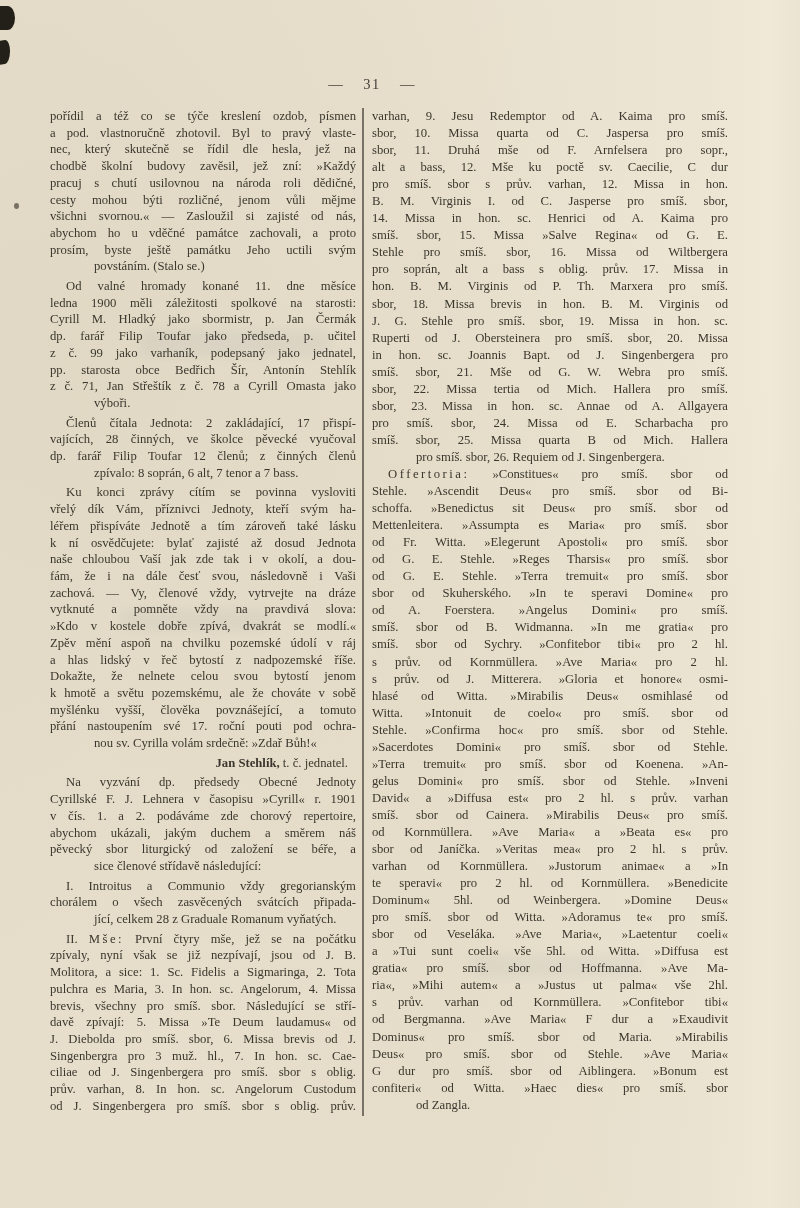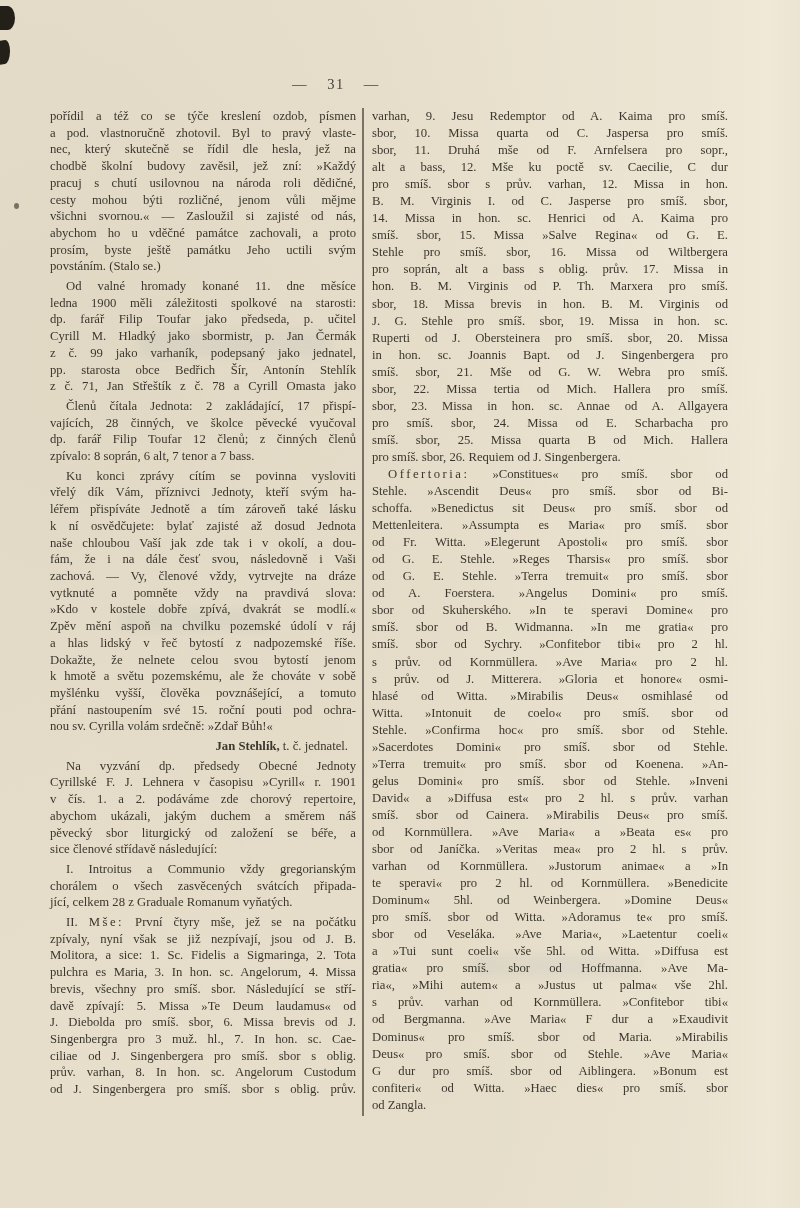--- a/index.html
+++ b/index.html
@@ -19,21 +19,21 @@
   }
   .ghost {
     position: absolute;
     background: rgba(110,125,150,0.07);
     filter: blur(5px);
     border-radius: 8px;
   }
   #page-number {
     position: absolute;
     top: 76px; left: 292px; width: 160px;
-    text-align: left;
+    text-align: center;
     font-size: 14.5px;
     letter-spacing: 1.5px;
     word-spacing: 14px;
     color: #45413a;
   }
   #divider {
     position: absolute;
     left: 362px; top: 108px;
     width: 2px; height: 1008px;
     background: #5d574e;
@@ -46,21 +46,21 @@
   #col-left  .para + .para { margin-top: 3px; }
   .line {
     font-size: 12.7px;
     text-align: justify;
     text-align-last: justify;
     color: #3b372e;
   }
   #col-left  .line { line-height: 16.7px; }
   #col-right .line { line-height: 17.05px; }
   .para.indent .line:first-child { text-indent: 16px; }
-  .line.al-l { text-align: left;  text-align-last: left; }
+  .line.al-l { text-align: left;  text-align-last: left; margin-left: 44px; }
   .line.al-r { text-align: left; text-align-last: right; padding-right: 8px; }
   .b  { font-weight: bold; }
   .ls { letter-spacing: 2.5px; }
   .corner-mark {
     position: absolute;
     background: #232019;
     border-radius: 0 60% 60% 0;
   }
   #corner-mark-1 { left: 0; top: 6px;  width: 15px; height: 24px; }
   #corner-mark-2 { left: 0; top: 40px; width: 10px; height: 24px; transform: skewY(-8deg); }
@@ -91,25 +91,26 @@
         <div class="line"><span>pracuj s chutí usilovnou na národa roli dědičné,</span></div>
         <div class="line"><span>cesty mohou býti rozličné, jenom vůli mějme</span></div>
         <div class="line"><span>všichni svornou.« — Zasloužil si zajisté od nás,</span></div>
         <div class="line"><span>abychom ho u vděčné památce zachovali, a proto</span></div>
         <div class="line"><span>prosím, byste ještě památku Jeho uctili svým</span></div>
         <div class="line al-l"><span>povstáním. (Stalo se.)</span></div>
       </div>
       <div class="para indent">
         <div class="line"><span>Od valné hromady konané 11. dne měsíce</span></div>
         <div class="line"><span>ledna 1900 měli záležitosti spolkové na starosti:</span></div>
+        <div class="line"><span>Cyrill M. Hladký jako sbormistr, p. Jan Čermák</span></div>
         <div class="line"><span>dp. farář Filip Toufar jako předseda, p. učitel</span></div>
-        <div class="line"><span>Cyrill M. Hladký jako sbormistr, p. Jan Čermák</span></div>
         <div class="line"><span>z č. 99 jako varhaník, podepsaný jako jednatel,</span></div>
         <div class="line"><span>pp. starosta obce Bedřich Šír, Antonín Stehlík</span></div>
         <div class="line"><span>z č. 71, Jan Střeštík z č. 78 a Cyrill Omasta jako</span></div>
+        <div class="line al-l"><span>výboři.</span></div>
       </div>
       <div class="para indent">
         <div class="line"><span>Členů čítala Jednota: 2 zakládající, 17 přispí-</span></div>
         <div class="line"><span>vajících, 28 činných, ve školce pěvecké vyučoval</span></div>
         <div class="line"><span>dp. farář Filip Toufar 12 členů; z činných členů</span></div>
         <div class="line al-l"><span>zpívalo: 8 soprán, 6 alt, 7 tenor a 7 bass.</span></div>
       </div>
       <div class="para indent">
         <div class="line"><span>Ku konci zprávy cítím se povinna vysloviti</span></div>
         <div class="line"><span>vřelý dík Vám, příznivci Jednoty, kteří svým ha-</span></div>
@@ -118,21 +119,21 @@
         <div class="line"><span>naše chloubou Vaší jak zde tak i v okolí, a dou-</span></div>
         <div class="line"><span>fám, že i na dále česť svou, následovně i Vaši</span></div>
         <div class="line"><span>zachová. — Vy, členové vždy, vytrvejte na dráze</span></div>
         <div class="line"><span>vytknuté a pomněte vždy na pravdivá slova:</span></div>
         <div class="line"><span>»Kdo v kostele dobře zpívá, dvakrát se modlí.«</span></div>
         <div class="line"><span>Zpěv mění aspoň na chvilku pozemské údolí v ráj</span></div>
         <div class="line"><span>a hlas lidský v řeč bytostí z nadpozemské říše.</span></div>
         <div class="line"><span>Dokažte, že nelnete celou svou bytostí jenom</span></div>
         <div class="line"><span>k hmotě a světu pozemskému, ale že chováte v sobě</span></div>
         <div class="line"><span>myšlénku vyšší, člověka povznášející, a tomuto</span></div>
-        <div class="line"><span>přání nastoupením své 15. roční pouti pod ochra-</span></div>
+        <div class="line"><span>přání nastoupením své 17. roční pouti pod ochra-</span></div>
         <div class="line al-l"><span>nou sv. Cyrilla volám srdečně: »Zdař Bůh!«</span></div>
       </div>
       <div class="para">
         <div class="line al-r"><span class="b">Jan Stehlík,</span><span> t. č. jednatel.</span></div>
       </div>
       <div class="para indent">
         <div class="line"><span>Na vyzvání dp. předsedy Obecné Jednoty</span></div>
         <div class="line"><span>Cyrillské F. J. Lehnera v časopisu »Cyrill« r. 1901</span></div>
         <div class="line"><span>v čís. 1. a 2. podáváme zde chorový repertoire,</span></div>
         <div class="line"><span>abychom ukázali, jakým duchem a směrem náš</span></div>
@@ -183,22 +184,22 @@
         <div class="line al-l"><span>pro smíš. sbor, 26. Requiem od J. Singenbergera.</span></div>
       </div>
       <div class="para indent">
         <div class="line"><span class="ls">Offertoria:</span><span> »Constitues« pro smíš. sbor od</span></div>
         <div class="line"><span>Stehle. »Ascendit Deus« pro smíš. sbor od Bi-</span></div>
         <div class="line"><span>schoffa. »Benedictus sit Deus« pro smíš. sbor od</span></div>
         <div class="line"><span>Mettenleitera. »Assumpta es Maria« pro smíš. sbor</span></div>
         <div class="line"><span>od Fr. Witta. »Elegerunt Apostoli« pro smíš. sbor</span></div>
         <div class="line"><span>od G. E. Stehle. »Reges Tharsis« pro smíš. sbor</span></div>
         <div class="line"><span>od G. E. Stehle. »Terra tremuit« pro smíš. sbor</span></div>
+        <div class="line"><span>sbor od Skuherského. »In te speravi Domine« pro</span></div>
         <div class="line"><span>od A. Foerstera. »Angelus Domini« pro smíš.</span></div>
-        <div class="line"><span>sbor od Skuherského. »In te speravi Domine« pro</span></div>
         <div class="line"><span>smíš. sbor od B. Widmanna. »In me gratia« pro</span></div>
         <div class="line"><span>smíš. sbor od Sychry. »Confitebor tibi« pro 2 hl.</span></div>
         <div class="line"><span>s prův. od Kornmüllera. »Ave Maria« pro 2 hl.</span></div>
         <div class="line"><span>s prův. od J. Mitterera. »Gloria et honore« osmi-</span></div>
         <div class="line"><span>hlasé od Witta. »Mirabilis Deus« osmihlasé od</span></div>
         <div class="line"><span>Witta. »Intonuit de coelo« pro smíš. sbor od</span></div>
         <div class="line"><span>Stehle. »Confirma hoc« pro smíš. sbor od Stehle.</span></div>
         <div class="line"><span>»Sacerdotes Domini« pro smíš. sbor od Stehle.</span></div>
         <div class="line"><span>»Terra tremuit« pro smíš. sbor od Koenena. »An-</span></div>
         <div class="line"><span>gelus Domini« pro smíš. sbor od Stehle. »Inveni</span></div>

